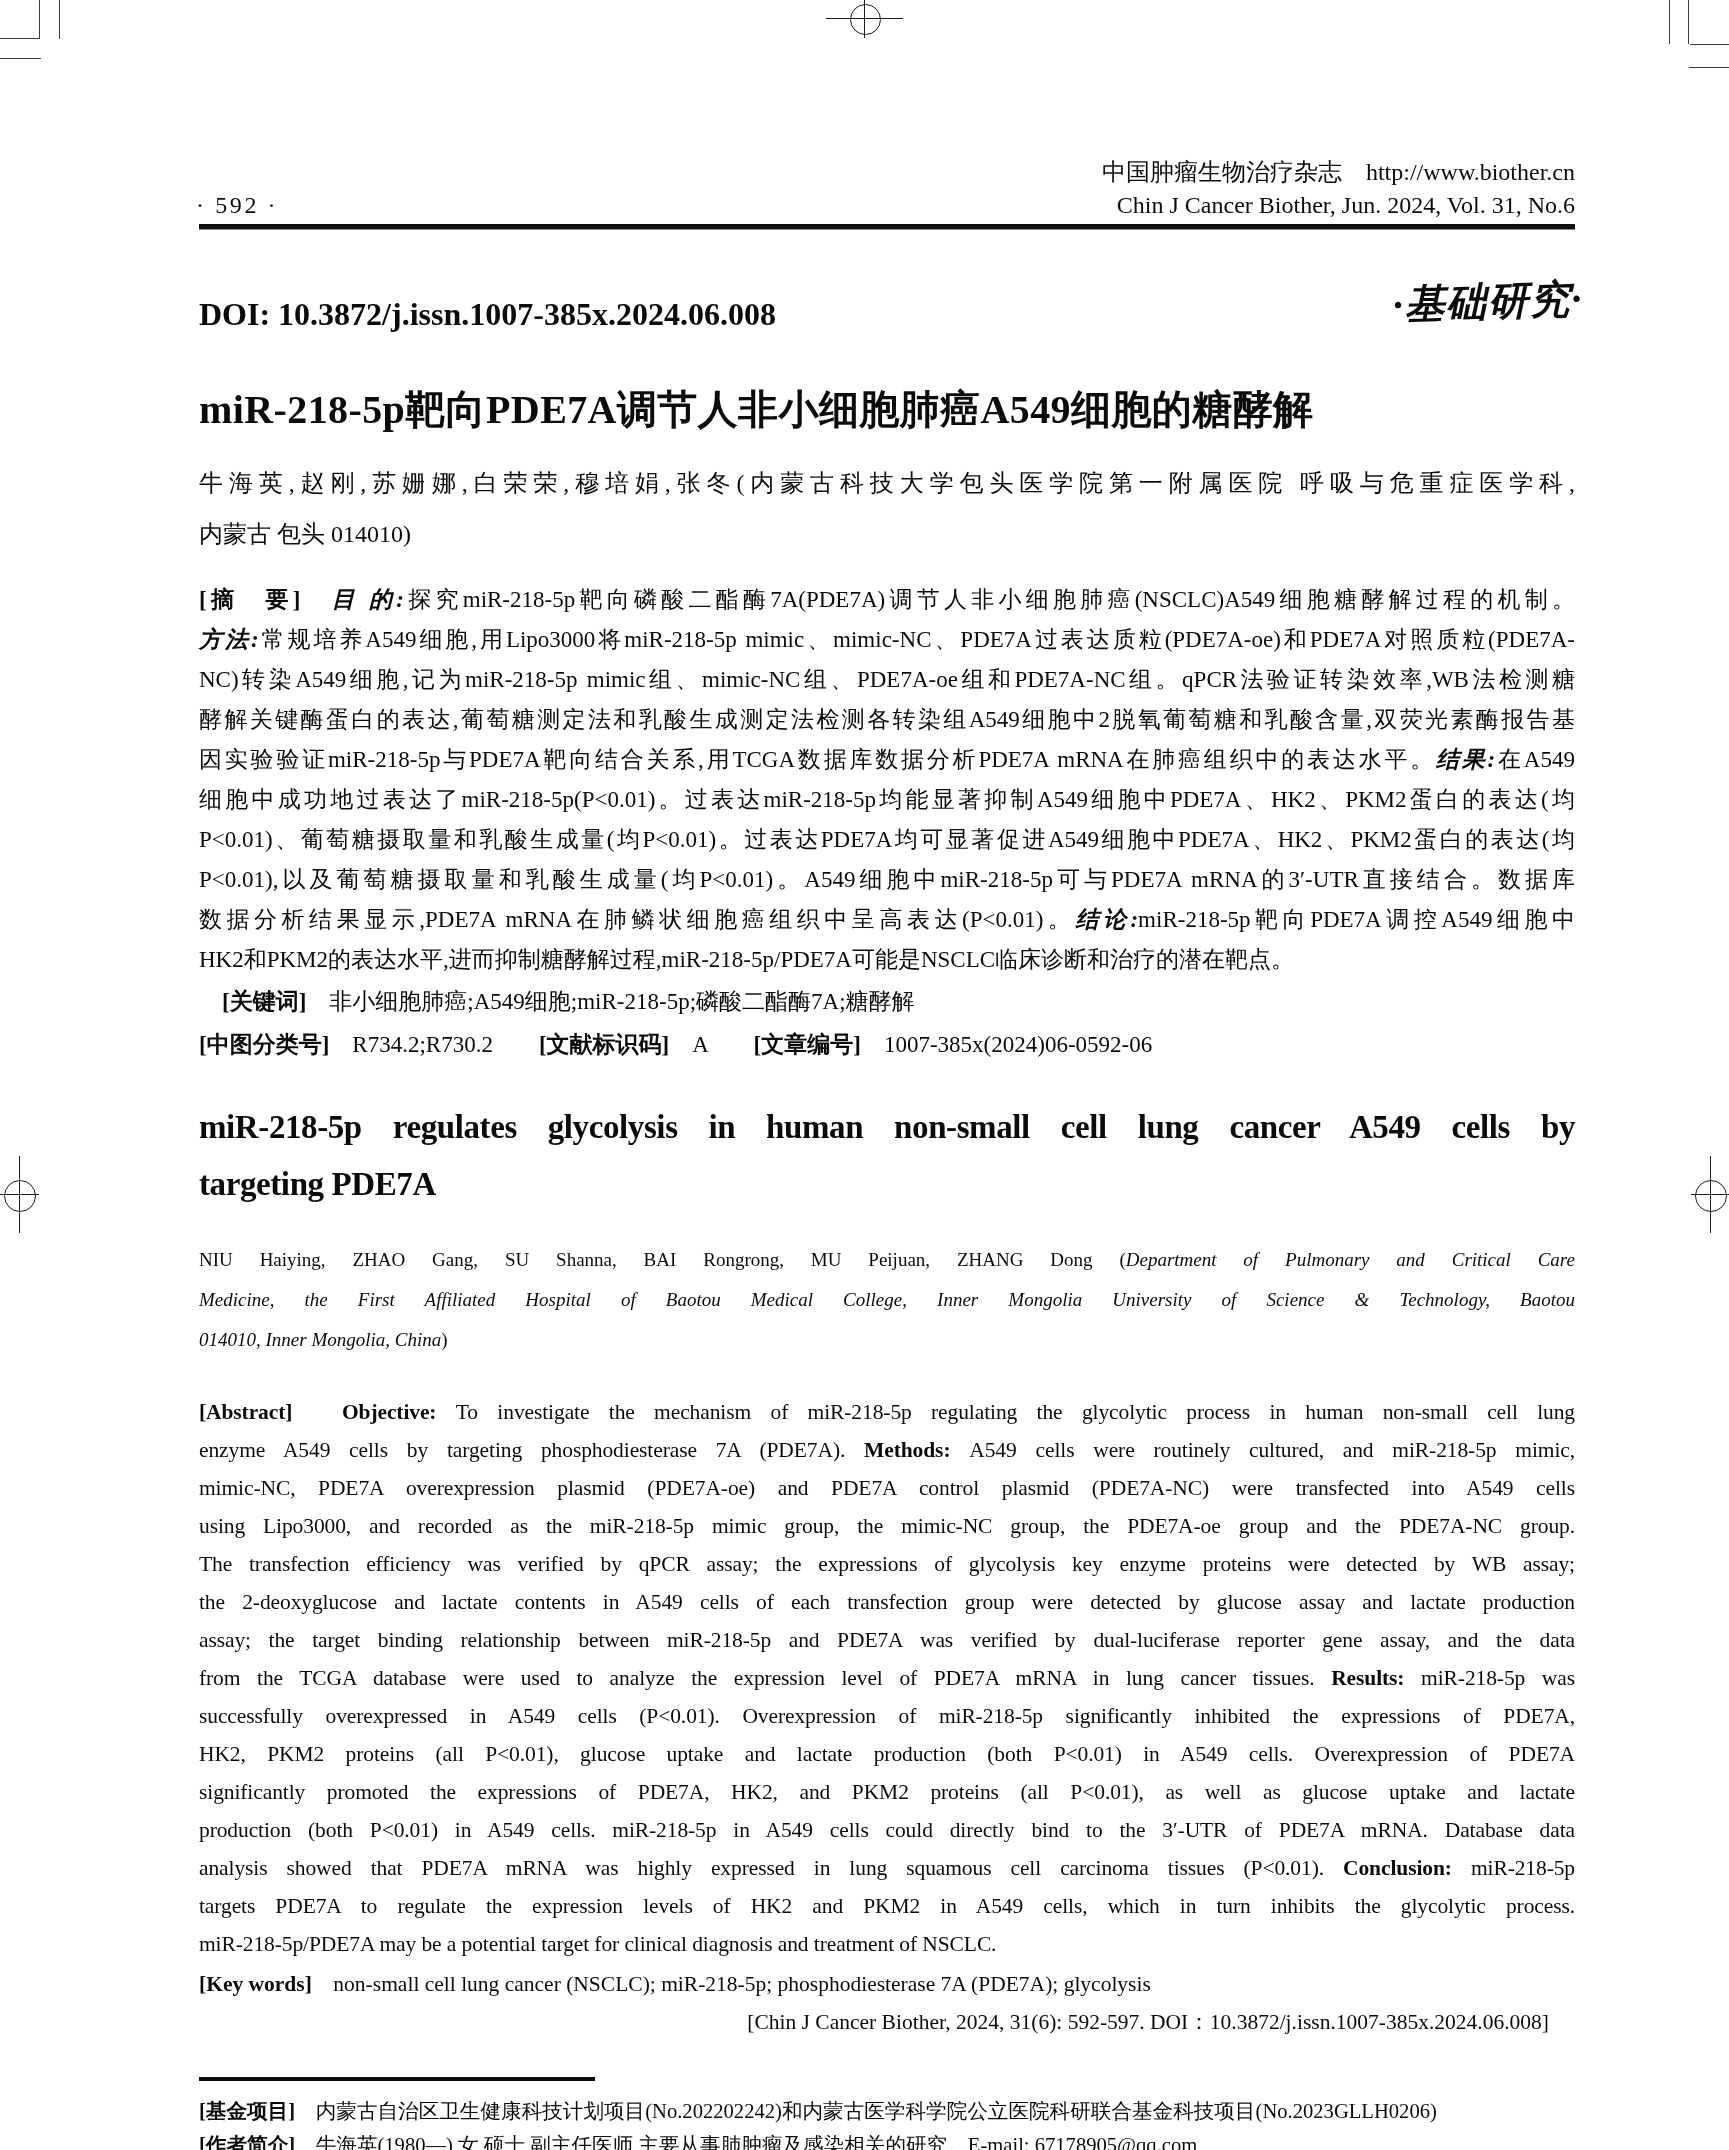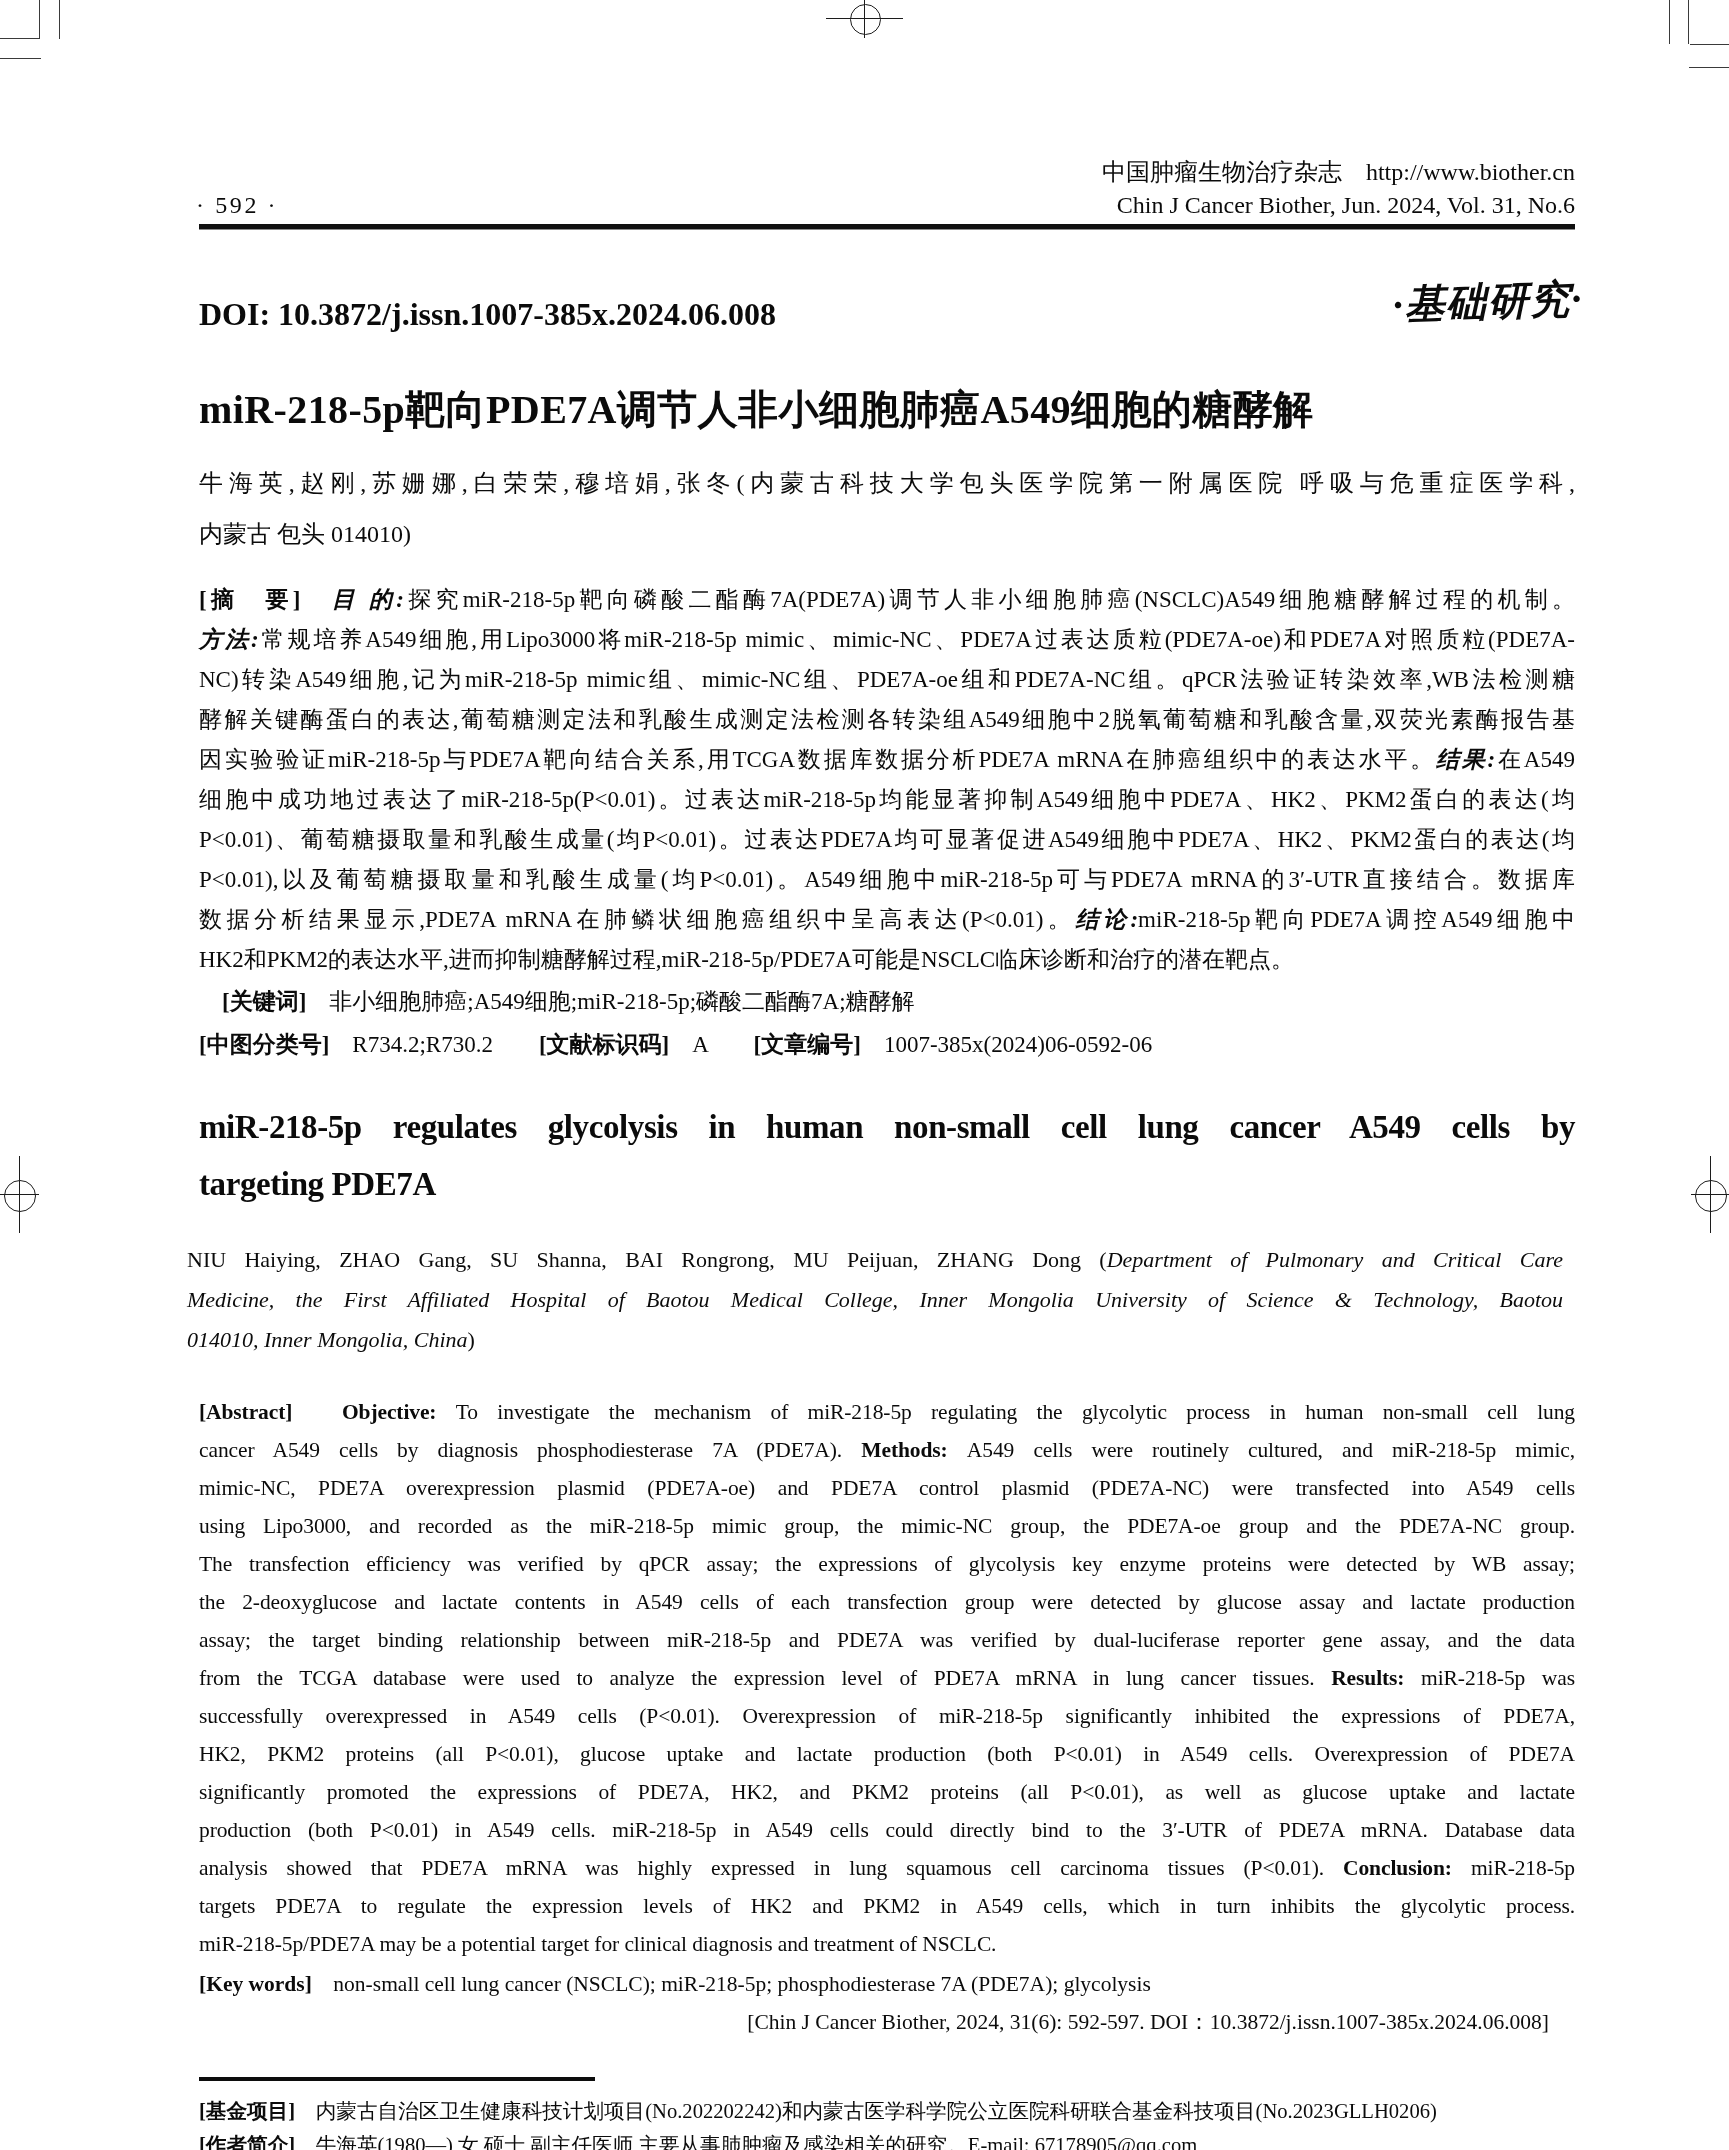--- a/index.html
+++ b/index.html
@@ -22,21 +22,21 @@
   .acn{left:199px;top:458px;width:1376px;font-size:24px;}
   .acn .ln{height:51px;line-height:51px;}
   
   .abs-cn{left:199px;top:580px;width:1376px;font-size:23px;}
   .abs-cn .ln{height:40px;line-height:40px;}
   .kw-cn{left:199px;top:982px;width:1376px;font-size:23px;height:40px;line-height:40px;margin-left:23px;}
   .clc{left:199px;top:1025px;width:1376px;font-size:23px;height:40px;line-height:40px;}
   
   .ten{left:199px;top:1099px;width:1376px;font-size:33px;font-weight:bold;letter-spacing:-0.4px;}
   .ten .ln{height:57px;line-height:57px;}
-  .aen{left:187px;top:1240px;width:1376px;font-size:22px;}
+  .aen{left:199px;top:1240px;width:1376px;font-size:19px;}
   .aen .ln{height:40px;line-height:40px;}
   .abs-en{left:199px;top:1393px;width:1376px;font-size:21.5px;letter-spacing:-0.1px;}
   .abs-en .ln{height:38px;line-height:38px;}
   .kw-en{left:199px;top:1965px;width:1376px;font-size:21.5px;height:38px;line-height:38px;}
   .cite{left:199px;top:2003px;width:1376px;font-size:21.5px;height:38px;line-height:38px;text-align:right;padding-right:26px;box-sizing:border-box;}
   .fn-rule{left:199px;top:2077px;width:396px;height:3.9px;background:#0c0c0c;}
   .fn{left:199px;top:2094px;width:1402px;font-size:20.6px;}
   .fn .ln{height:34px;line-height:34px;}
   
   .j{text-align:justify;text-align-last:justify;}
@@ -118,21 +118,21 @@
   </div>
 
   <div class="abs aen">
     <div class="ln j"><span>NIU Haiying, ZHAO Gang, SU Shanna, BAI Rongrong, MU Peijuan, ZHANG Dong (</span><span class="i">Department of Pulmonary and Critical Care</span></div>
     <div class="ln j"><span class="i">Medicine, the First Affiliated Hospital of Baotou Medical College, Inner Mongolia University of Science &amp; Technology, Baotou</span></div>
     <div class="ln"><span class="i">014010, Inner Mongolia, China</span><span>)</span></div>
   </div>
 
   <div class="abs abs-en">
     <div class="ln j"><span class="b">[Abstract]　</span><span class="b">Objective: </span><span>To investigate the mechanism of miR-218-5p regulating the glycolytic process in human non-small cell lung</span></div>
-    <div class="ln j"><span>cancer A549 cells by diagnosis phosphodiesterase 7A (PDE7A). </span><span class="b">Methods: </span><span>A549 cells were routinely cultured, and miR-218-5p mimic,</span></div>
+    <div class="ln j"><span>enzyme A549 cells by targeting phosphodiesterase 7A (PDE7A). </span><span class="b">Methods: </span><span>A549 cells were routinely cultured, and miR-218-5p mimic,</span></div>
     <div class="ln j"><span>mimic-NC, PDE7A overexpression plasmid (PDE7A-oe) and PDE7A control plasmid (PDE7A-NC) were transfected into A549 cells</span></div>
     <div class="ln j"><span>using Lipo3000, and recorded as the miR-218-5p mimic group, the mimic-NC group, the PDE7A-oe group and the PDE7A-NC group.</span></div>
     <div class="ln j"><span>The transfection efficiency was verified by qPCR assay; the expressions of glycolysis key enzyme proteins were detected by WB assay;</span></div>
     <div class="ln j"><span>the 2-deoxyglucose and lactate contents in A549 cells of each transfection group were detected by glucose assay and lactate production</span></div>
     <div class="ln j"><span>assay; the target binding relationship between miR-218-5p and PDE7A was verified by dual-luciferase reporter gene assay, and the data</span></div>
     <div class="ln j"><span>from the TCGA database were used to analyze the expression level of PDE7A mRNA in lung cancer tissues. </span><span class="b">Results: </span><span>miR-218-5p was</span></div>
     <div class="ln j"><span>successfully overexpressed in A549 cells (P&lt;0.01). Overexpression of miR-218-5p significantly inhibited the expressions of PDE7A,</span></div>
     <div class="ln j"><span>HK2, PKM2 proteins (all P&lt;0.01), glucose uptake and lactate production (both P&lt;0.01) in A549 cells. Overexpression of PDE7A</span></div>
     <div class="ln j"><span>significantly promoted the expressions of PDE7A, HK2, and PKM2 proteins (all P&lt;0.01), as well as glucose uptake and lactate</span></div>
     <div class="ln j"><span>production (both P&lt;0.01) in A549 cells. miR-218-5p in A549 cells could directly bind to the 3′-UTR of PDE7A mRNA. Database data</span></div>

